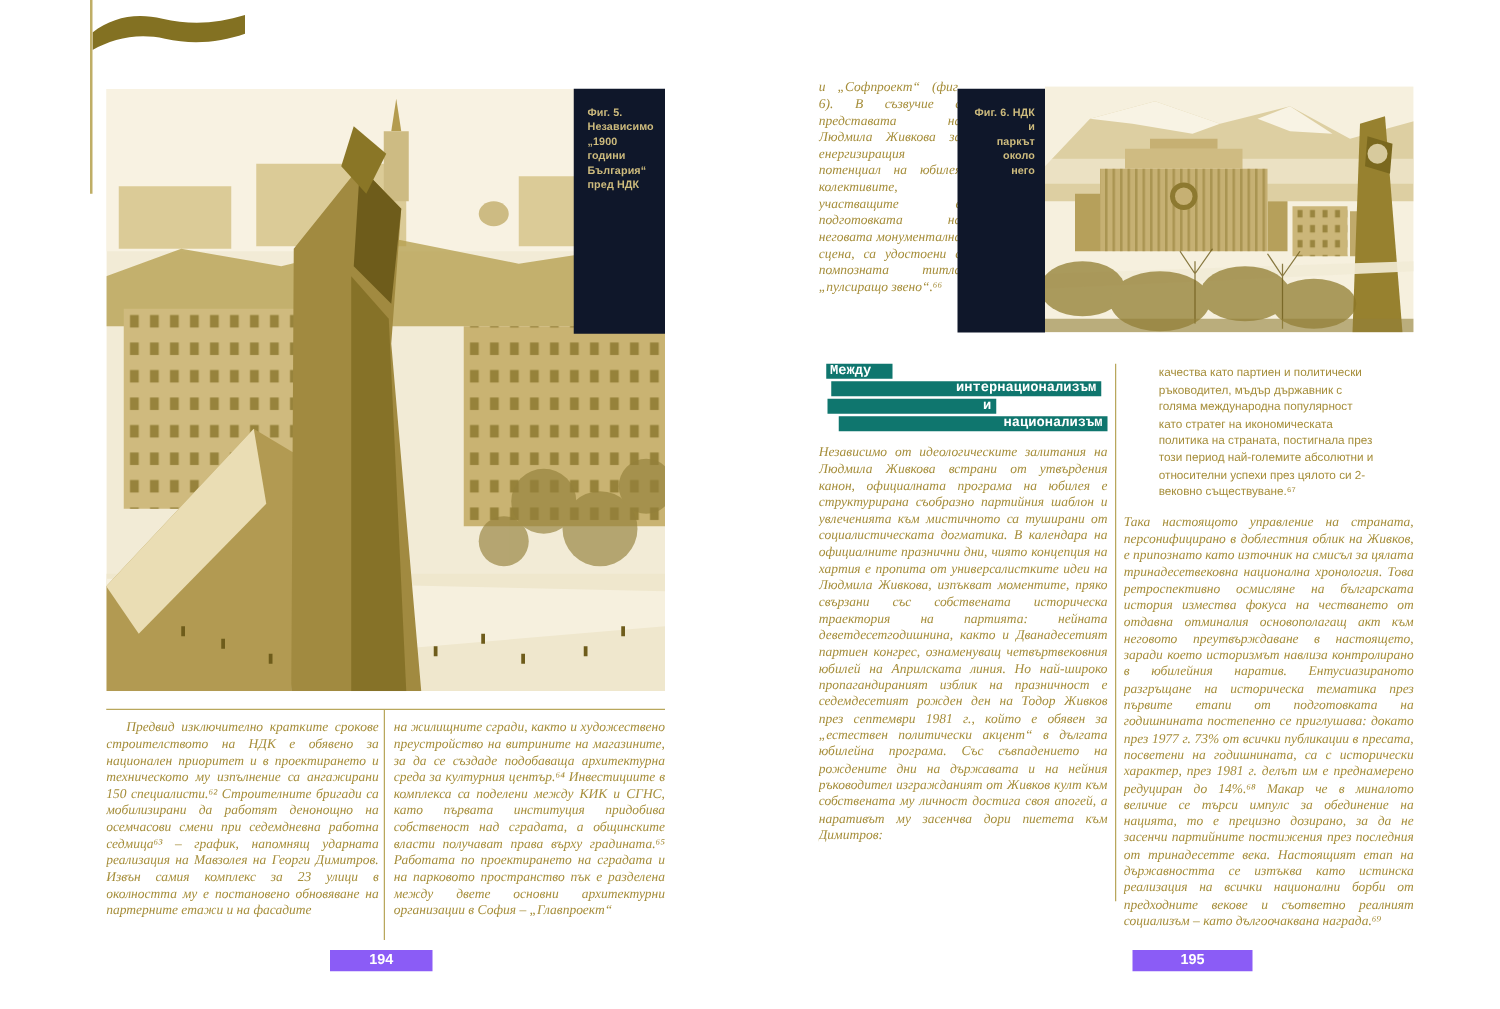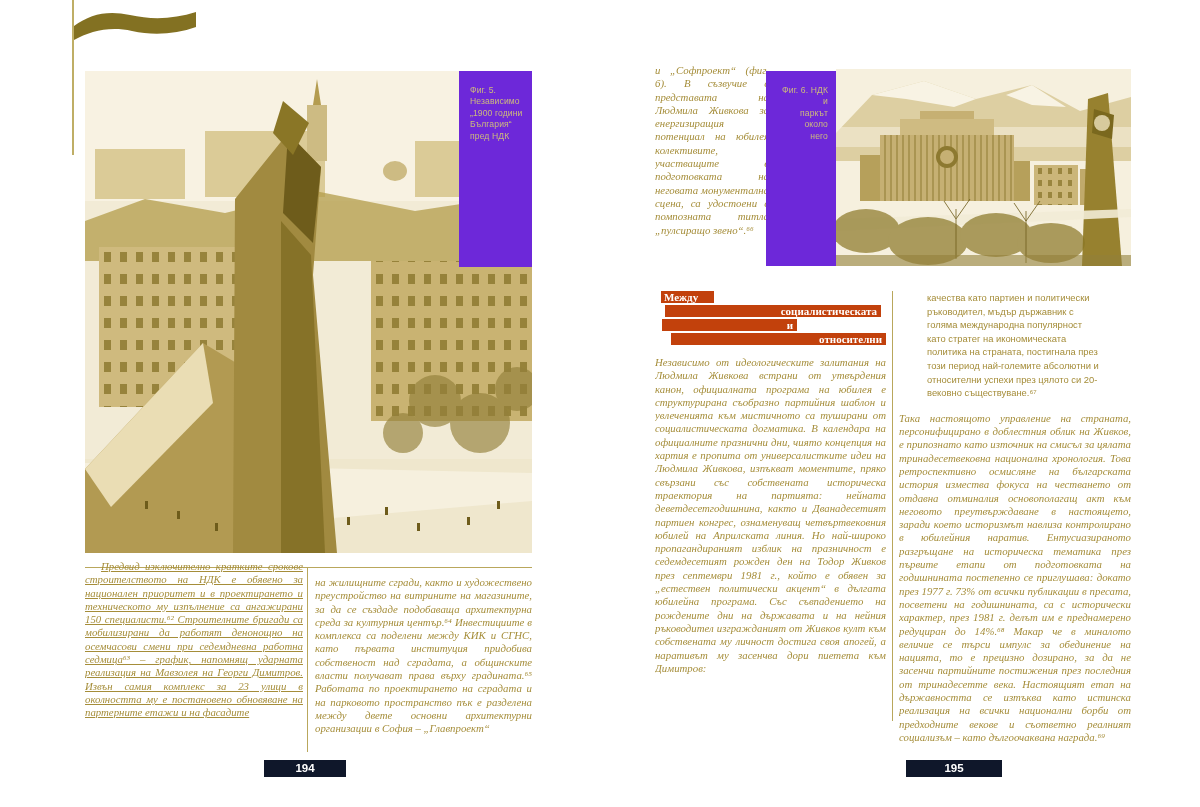--- a/index.html
+++ b/index.html
@@ -10,69 +10,69 @@
   .abs{position:absolute;}
   
   .corner-line{left:72px;top:0;width:2px;height:155px;background:#bfae66;}
   .ribbon{left:74px;top:10px;width:122px;height:34px;}
   
   .photo{overflow:hidden;}
   .photo-left{left:85px;top:71px;width:447px;height:482px;}
   .photo-right{left:836px;top:69px;width:295px;height:197px;}
   
   .capbox{
-    background:#6d28d9;color:#cdbb7d;
+    background:#0f172a;color:#cdbb7d;
     font-family:"Liberation Sans",sans-serif;
     font-size:8.6px;line-height:11.4px;letter-spacing:.1px;
-    padding:14px 8px 0 11px;box-sizing:border-box;
+    padding:14px 8px 0 11px;box-sizing:border-box;font-weight:bold;
   }
   .capbox-left{left:459px;top:71px;width:73px;height:196px;}
   .capbox-right{left:766px;top:71px;width:70px;height:195px;text-align:right;}
   .capline{display:block;}
   
   .rule-h{left:85px;top:567px;width:447px;height:1px;background:#b9a75c;}
   .divider-left{left:307px;top:568px;width:1px;height:184px;background:#b9a75c;}
   .divider-right{left:892px;top:291px;width:1px;height:430px;background:#b9a75c;}
   
   .bodytext{
     color:#a58d39;font-style:italic;
     font-size:10.8px;line-height:13.3px;text-align:justify;
   }
-  .col-l1{left:85px;top:560px;width:218px;height:190px;overflow:hidden;text-decoration:underline;}
+  .col-l1{left:85px;top:576px;width:218px;height:190px;overflow:hidden;}
   .col-l1 p{margin:0;text-indent:16px;}
   .col-l2{left:315px;top:576px;width:217px;height:190px;overflow:hidden;}
   .col-l2 p{margin:0;}
   .intro-col{left:655px;top:64px;width:114px;height:230px;overflow:hidden;}
   .intro-col p{margin:0;}
   .col-r1{left:655px;top:356px;width:231px;height:404px;overflow:hidden;}
   .col-r1 p{margin:0;}
   .col-r2{left:899px;top:291px;width:232px;height:462px;overflow:hidden;}
   .col-r2 p{margin:0;}
   .quote{
     font-family:"Liberation Sans",sans-serif;font-style:normal;
     font-size:9.4px;line-height:13.6px;text-align:left;color:#a58d39;
   }
   .quote-1{margin-left:68px;margin-top:9px;width:162px;}
   .quote-2{margin-left:28px;width:176px;}
   .para-after-quote{margin-top:12px !important;}
   
   .heading{left:659px;top:291px;width:230px;}
   .hbar{
-    background:#c2410c;color:#ffffff;
-    font-family:Liberation Serif, serif;font-weight:bold;
+    background:#0f766e;color:#ffffff;
+    font-family:Liberation Mono, monospace;font-weight:bold;
     font-size:11px;line-height:12px;height:12px;
     margin-bottom:2px;box-sizing:border-box;white-space:nowrap;
   }
   .hbar-1{width:53px;margin-left:2px;padding-left:3px;text-align:left;}
   .hbar-2{width:216px;margin-left:6px;padding-right:4px;text-align:right;}
   .hbar-3{width:135px;margin-left:3px;padding-right:4px;text-align:right;}
   .hbar-4{width:215px;margin-left:12px;padding-right:4px;text-align:right;}
   
   .badge{
-    background:#0f172a;color:#ffffff;
+    background:#8b5cf6;color:#ffffff;
     font-family:"Liberation Sans",sans-serif;font-weight:bold;
     font-size:11.5px;line-height:17px;text-align:center;
   }
   .badge-left{left:264px;top:760px;width:82px;height:17px;}
   .badge-right{left:906px;top:760px;width:96px;height:17px;}
 </style>
 </head>
 <body>
 
 <div class="abs corner-line"></div>
@@ -199,29 +199,29 @@
     <g stroke="#6e5c1b" stroke-width="1" opacity="0.8" fill="none">
       <path d="M120,190 L120,140 M120,150 L108,132 M120,150 L134,130"></path>
       <path d="M190,194 L190,142 M190,152 L178,134 M190,152 L204,132"></path>
     </g>
     <rect y="186" width="295" height="11" fill="#93803a" opacity="0.6"></rect>
   </svg>
 </div>
 
 <div class="abs heading">
   <div class="hbar hbar-1">Между</div>
-  <div class="hbar hbar-2">социалистическата</div>
+  <div class="hbar hbar-2">интернационализъм</div>
   <div class="hbar hbar-3">и</div>
-  <div class="hbar hbar-4">относителни</div>
+  <div class="hbar hbar-4">национализъм</div>
 </div>
 
 <div class="abs divider-right"></div>
 
 <div class="abs bodytext col-r1">
   <p>Независимо от идеологическите залитания на Людмила Живкова встрани от утвърдения канон, официалната програма на юбилея е структурирана съобразно партийния шаблон и увлеченията към мистичното са туширани от социалистическата догматика. В календара на официалните празнични дни, чиято концепция на хартия е пропита от универсалистките идеи на Людмила Живкова, изпъкват моментите, пряко свързани със собствената историческа траектория на партията: нейната деветдесетгодишнина, както и Дванадесетият партиен конгрес, ознаменуващ четвъртвековния юбилей на Априлската линия. Но най-широко пропагандираният изблик на празничност е седемдесетият рожден ден на Тодор Живков през септември 1981 г., който е обявен за „естествен политически акцент“ в дългата юбилейна програма. Със съвпадението на рождените дни на държавата и на нейния ръководител изгражданият от Живков култ към собствената му личност достига своя апогей, а наративът му засенчва дори пиетета към Димитров:</p>
 </div>
 
 <div class="abs bodytext col-r2">
-  <div class="quote quote-2">качества като партиен и политически ръководител, мъдър държавник с голяма международна популярност като стратег на икономическата политика на страната, постигнала през този период най-големите абсолютни и относителни успехи през цялото си 20-вековно съществуване.⁶⁷</div>
+  <div class="quote quote-2">качества като партиен и политически ръководител, мъдър държавник с голяма международна популярност като стратег на икономическата политика на страната, постигнала през този период най-големите абсолютни и относителни успехи през цялото си 2-вековно съществуване.⁶⁷</div>
   <p class="para-after-quote">Така настоящото управление на страната, персонифицирано в доблестния облик на Живков, е припознато като източник на смисъл за цялата тринадесетвековна национална хронология. Това ретроспективно осмисляне на българската история измества фокуса на честването от отдавна отминалия основополагащ акт към неговото преутвърждаване в настоящето, заради което историзмът навлиза контролирано в юбилейния наратив. Ентусиазираното разгръщане на историческа тематика през първите етапи от подготовката на годишнината постепенно се приглушава: докато през 1977 г. 73% от всички публикации в пресата, посветени на годишнината, са с исторически характер, през 1981 г. делът им е преднамерено редуциран до 14%.⁶⁸ Макар че в миналото величие се търси импулс за обединение на нацията, то е прецизно дозирано, за да не засенчи партийните постижения през последния от тринадесетте века. Настоящият етап на държавността се изтъква като истинска реализация на всички национални борби от предходните векове и съответно реалният социализъм – като дългоочаквана награда.⁶⁹</p>
 </div>
 
 <div class="abs badge badge-right">195</div>
 
 </body></html>

